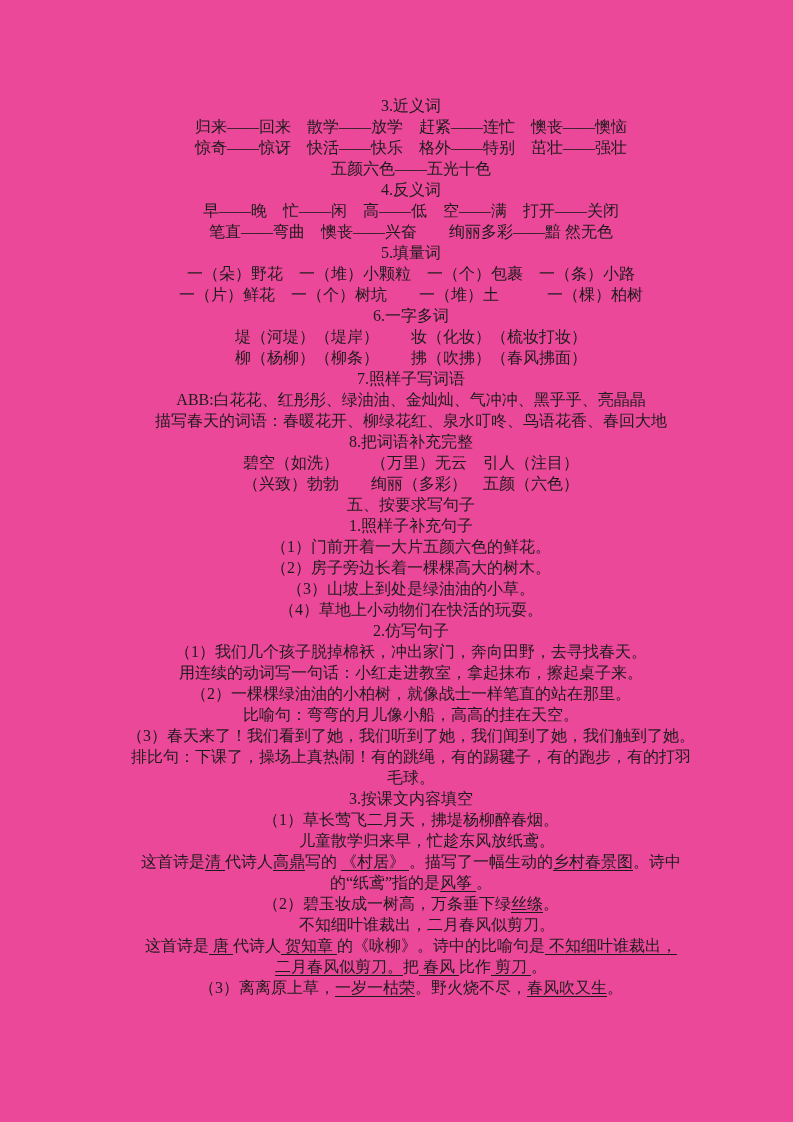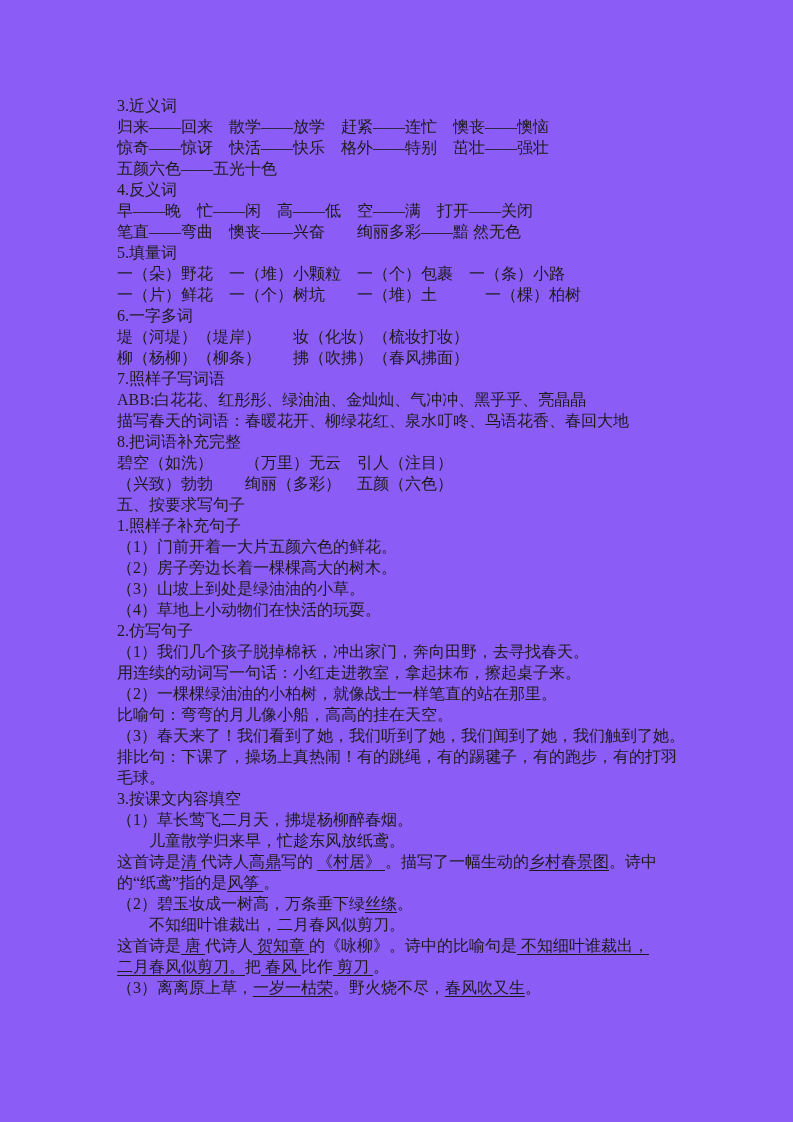--- a/index.html
+++ b/index.html
@@ -29,15 +29,15 @@
   .seg { text-decoration: none; }
   .seg.u {
     text-decoration: underline;
     text-decoration-thickness: 1px;
     text-underline-offset: 3px;
   }
 </style>
 </head>
 <body>
 
-<div class="page" style="background: #8b5cf6;">
+<div class="page" style="background: #ec4899; text-align: center;">
   <div class="doc" id="doc-body" style="color: rgb(28, 28, 28);"><div class="line"><span class="seg">3.近义词</span></div><div class="line"><span class="seg">归来——回来　散学——放学　赶紧——连忙　懊丧——懊恼</span></div><div class="line"><span class="seg">惊奇——惊讶　快活——快乐　格外——特别　茁壮——强壮</span></div><div class="line"><span class="seg">五颜六色——五光十色</span></div><div class="line"><span class="seg">4.反义词</span></div><div class="line"><span class="seg">早——晚　忙——闲　高——低　空——满　打开——关闭</span></div><div class="line"><span class="seg">笔直——弯曲　懊丧——兴奋　　绚丽多彩——黯 然无色</span></div><div class="line"><span class="seg">5.填量词</span></div><div class="line"><span class="seg">一（朵）野花　一（堆）小颗粒　一（个）包裹　一（条）小路</span></div><div class="line"><span class="seg">一（片）鲜花　一（个）树坑　　一（堆）土　　　一（棵）柏树</span></div><div class="line"><span class="seg">6.一字多词</span></div><div class="line"><span class="seg">堤（河堤）（堤岸）　　妆（化妆）（梳妆打妆）</span></div><div class="line"><span class="seg">柳（杨柳）（柳条）　　拂（吹拂）（春风拂面）</span></div><div class="line"><span class="seg">7.照样子写词语</span></div><div class="line"><span class="seg">ABB:白花花、红彤彤、绿油油、金灿灿、气冲冲、黑乎乎、亮晶晶</span></div><div class="line"><span class="seg">描写春天的词语：春暖花开、柳绿花红、泉水叮咚、鸟语花香、春回大地</span></div><div class="line"><span class="seg">8.把词语补充完整</span></div><div class="line"><span class="seg">碧空（如洗）　　（万里）无云　引人（注目）</span></div><div class="line"><span class="seg">（兴致）勃勃　　绚丽（多彩）　五颜（六色）</span></div><div class="line"><span class="seg">五、按要求写句子</span></div><div class="line"><span class="seg">1.照样子补充句子</span></div><div class="line"><span class="seg">（1）门前开着一大片五颜六色的鲜花。</span></div><div class="line"><span class="seg">（2）房子旁边长着一棵棵高大的树木。</span></div><div class="line"><span class="seg">（3）山坡上到处是绿油油的小草。</span></div><div class="line"><span class="seg">（4）草地上小动物们在快活的玩耍。</span></div><div class="line"><span class="seg">2.仿写句子</span></div><div class="line"><span class="seg">（1）我们几个孩子脱掉棉袄，冲出家门，奔向田野，去寻找春天。</span></div><div class="line"><span class="seg">用连续的动词写一句话：小红走进教室，拿起抹布，擦起桌子来。</span></div><div class="line"><span class="seg">（2）一棵棵绿油油的小柏树，就像战士一样笔直的站在那里。</span></div><div class="line"><span class="seg">比喻句：弯弯的月儿像小船，高高的挂在天空。</span></div><div class="line"><span class="seg">（3）春天来了！我们看到了她，我们听到了她，我们闻到了她，我们触到了她。</span></div><div class="line"><span class="seg">排比句：下课了，操场上真热闹！有的跳绳，有的踢毽子，有的跑步，有的打羽</span></div><div class="line"><span class="seg">毛球。</span></div><div class="line"><span class="seg">3.按课文内容填空</span></div><div class="line"><span class="seg">（1）草长莺飞二月天，拂堤杨柳醉春烟。</span></div><div class="line"><span class="seg">　　儿童散学归来早，忙趁东风放纸鸢。</span></div><div class="line"><span class="seg">这首诗是</span><span class="seg u">清 </span><span class="seg">代诗人</span><span class="seg u">高鼎</span><span class="seg">写的 </span><span class="seg u">《村居》 </span><span class="seg">。描写了一幅生动的</span><span class="seg u">乡村春景图</span><span class="seg">。诗中</span></div><div class="line"><span class="seg">的“纸鸢”指的是</span><span class="seg u">风筝 </span><span class="seg">。</span></div><div class="line"><span class="seg">（2）碧玉妆成一树高，万条垂下绿</span><span class="seg u">丝绦</span><span class="seg">。</span></div><div class="line"><span class="seg">　　不知细叶谁裁出，二月春风似剪刀。</span></div><div class="line"><span class="seg">这首诗是</span><span class="seg u"> 唐 </span><span class="seg">代诗人</span><span class="seg u"> 贺知章 </span><span class="seg">的《咏柳》。诗中的比喻句是</span><span class="seg u"> 不知细叶谁裁出，</span></div><div class="line"><span class="seg u">二月春风似剪刀。</span><span class="seg">把</span><span class="seg u"> 春风 </span><span class="seg">比作</span><span class="seg u"> 剪刀 </span><span class="seg">。</span></div><div class="line"><span class="seg">（3）离离原上草，</span><span class="seg u">一岁一枯荣</span><span class="seg">。野火烧不尽，</span><span class="seg u">春风吹又生</span><span class="seg">。</span></div></div>
 </div>
 
 </body></html>

